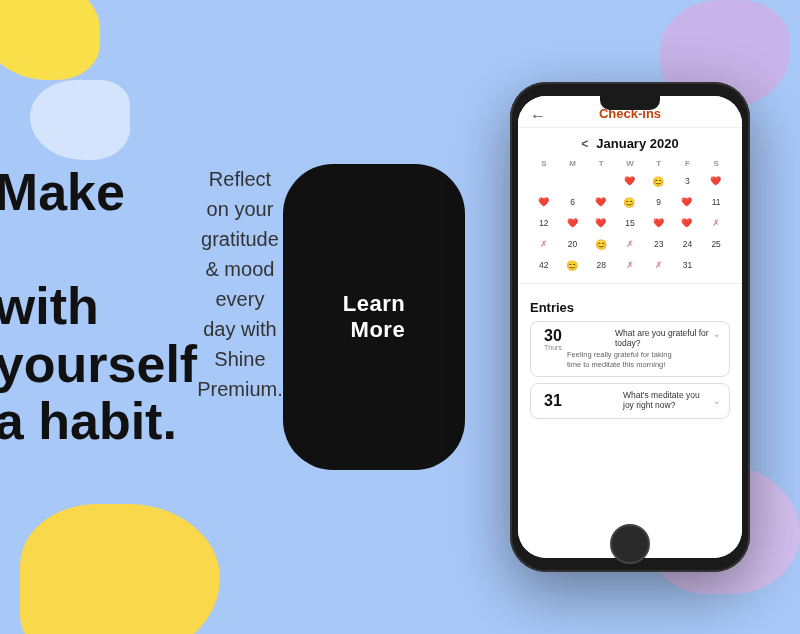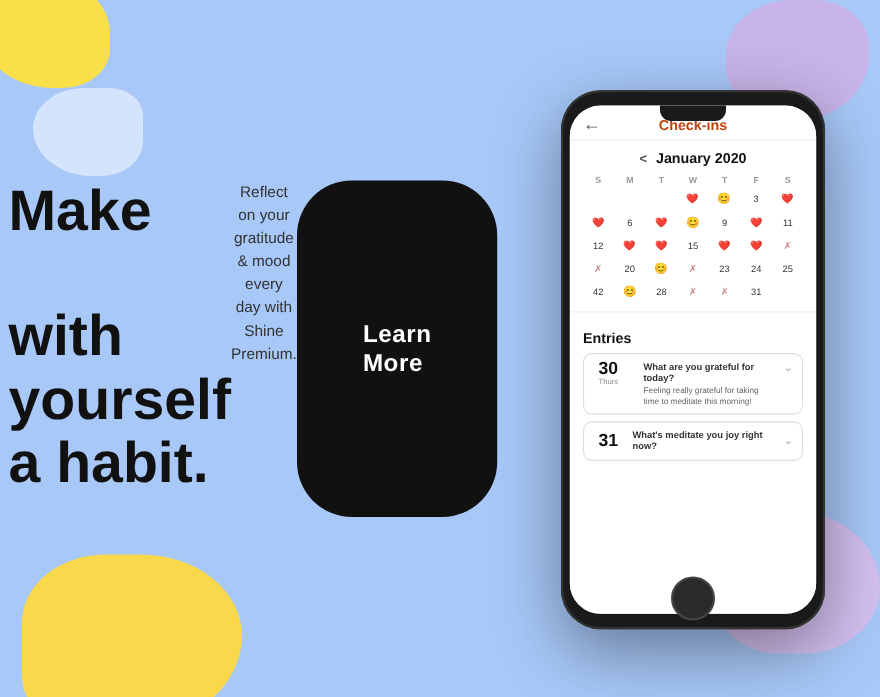--- a/index.html
+++ b/index.html
@@ -89,38 +89,38 @@
     .headline {
       font-size: 52px;
       font-weight: 900;
       color: #111;
       line-height: 1.1;
       margin-bottom: 20px;
       font-family: 'Arial Black', 'Arial', sans-serif;
     }
 
     .subheadline {
-      font-size: 14px;
+      font-size: 20px;
       color: #333;
       line-height: 1.5;
       margin-bottom: 36px;
       text-align: center;
     }
 
     .cta-button {
       background-color: #111;
       color: #fff;
       border: none;
       border-radius: 50px;
       padding: 20px 60px;
       font-size: 22px;
       font-weight: 800;
       cursor: pointer;
       display: inline-block;
-      text-align: left;
+      text-align: right;
       max-width: 340px;
       width: 100%;
       font-family: 'Arial Black', 'Arial', sans-serif;
       letter-spacing: 0.5px;
     }
 
     
     .sparkle {
       display: inline-block;
       color: #f5c842;
@@ -283,21 +283,21 @@
       margin-bottom: 6px;
     }
 
     .entry-card {
       border: 1.5px solid #ddd;
       border-radius: 8px;
       padding: 6px 8px;
       margin-bottom: 6px;
       display: flex;
       align-items: flex-start;
-      gap: 18px;
+      gap: 0;
     }
 
     .entry-date {
       text-align: center;
       min-width: 28px;
     }
 
     .entry-day-num {
       font-size: 16px;
       font-weight: 900;
@@ -309,23 +309,24 @@
       font-size: 7px;
       color: #888;
     }
 
     .entry-content {
       flex: 1;
     }
 
     .entry-question {
       font-size: 8.5px;
-      font-weight: 700;
+      font-weight: 400;
       color: #333;
       margin-bottom: 2px;
+      margin-left: 48px;
     }
 
     .entry-answer {
       font-size: 7.5px;
       color: #666;
       line-height: 1.3;
     }
 
     .entry-chevron {
       font-size: 10px;

